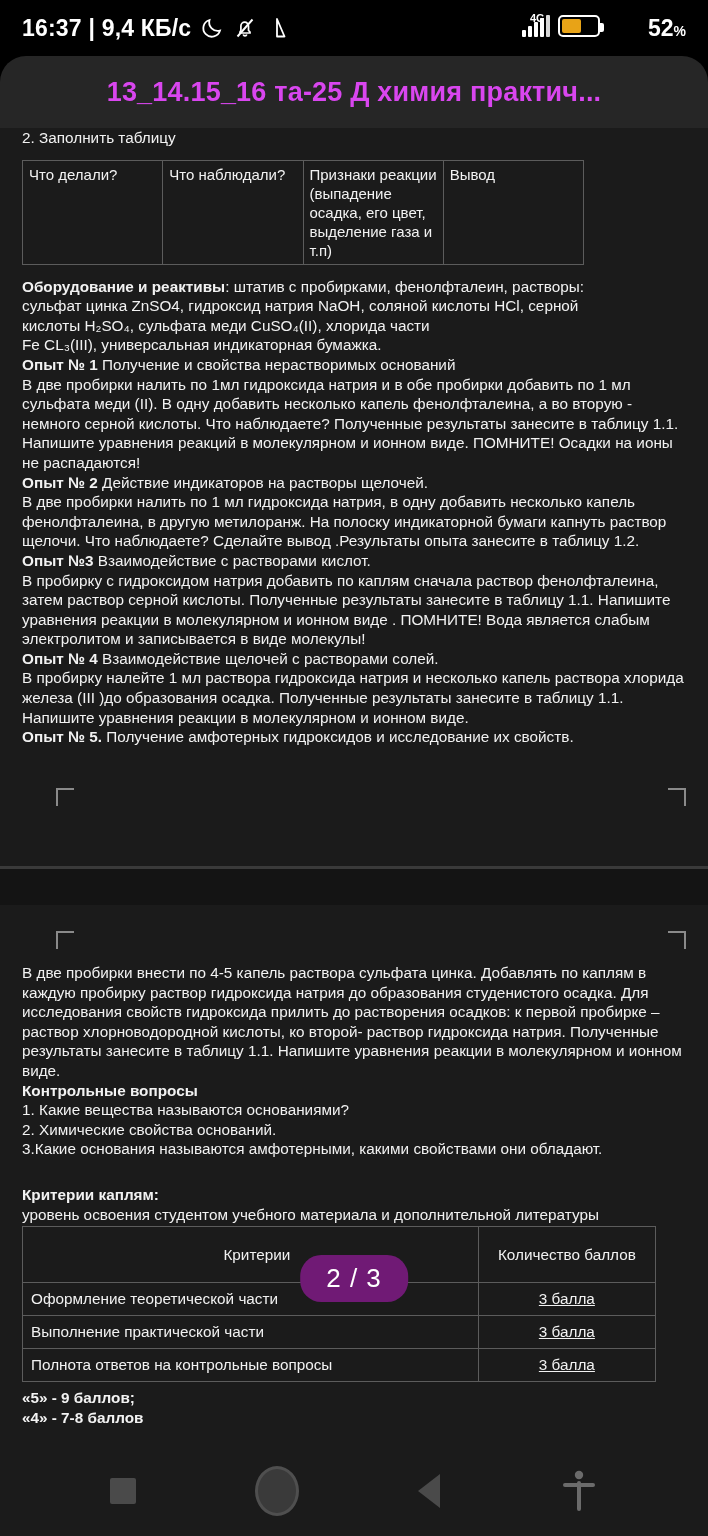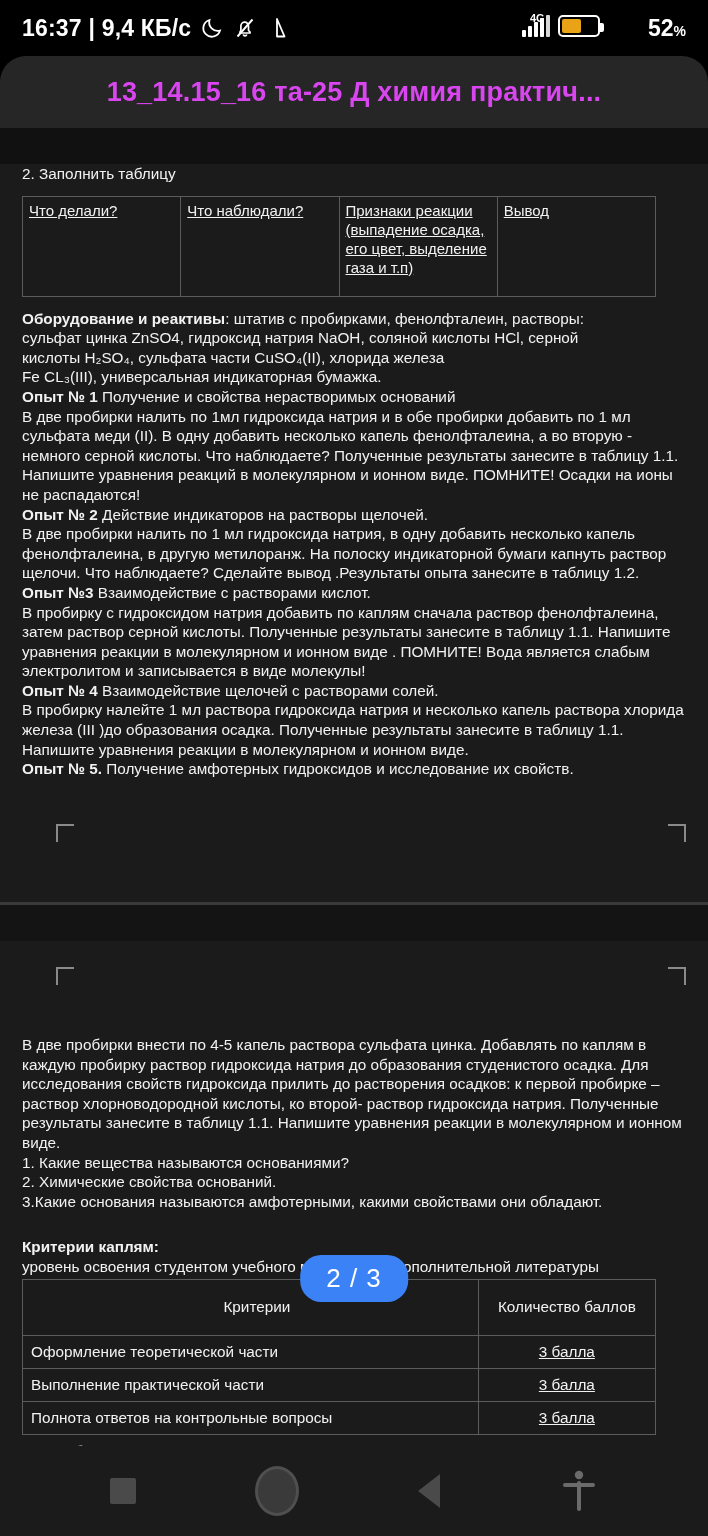--- a/index.html
+++ b/index.html
@@ -57,47 +57,46 @@
   .page-body{ padding:0 22px; }
   .page-sep{ width:708px; height:3px; background:#3a3a3a; }
   .page-gap{ width:708px; height:36px; background:#141414; }
 
   
   .cmark{ position:absolute; width:18px; height:18px; }
   .cmark.tl{ border-left:2px solid #8a8a8a; border-top:2px solid #8a8a8a; }
   .cmark.tr{ border-right:2px solid #8a8a8a; border-top:2px solid #8a8a8a; }
 
   
-  .doc{ color:#f2f2f2; font-size:15.3px; line-height:19.6px;margin-top:36px; }
+  .doc{ color:#f2f2f2; font-size:15.3px; line-height:19.6px; }
   .doc p{ margin:0; }
   .b{ font-weight:700; }
   .partial-top{ margin-top:-10px; }
 
   
   table.doc-table{
-    border-collapse:collapse; width:634px; margin:12px 0 12px 0;
+    border-collapse:collapse; width:562px; margin:12px 0 12px 0;
     table-layout:fixed;
-    text-decoration:underline;
   }
   table.doc-table td, table.doc-table th{
     border:1px solid #5c5c5c; color:#f2f2f2; font-size:15px; line-height:19px;
     vertical-align:top; padding:4px 6px; font-weight:400; text-align:left;
   }
   table.crit{ width:634px; border-collapse:collapse; table-layout:fixed; margin:2px 0 6px 0; }
   table.crit td, table.crit th{
     border:1px solid #5c5c5c; color:#f2f2f2; font-size:15.3px; line-height:20px;
     padding:6px 8px; font-weight:400;
   }
   table.crit th{ text-align:center; font-weight:400; }
   table.crit td.num{ text-align:center;text-decoration:underline; }
 
   
   .page-pill{
     position:absolute; left:50%; transform:translateX(-50%);
-    top:1255px; background:#3b82f6; color:#fff;
+    top:1255px; background:#701a75; color:#fff;
     font-size:26px; font-weight:400; letter-spacing:1px;
     padding:8px 26px; border-radius:21px; z-index:6;
   }
 
   
   .navbar{
     position:absolute; bottom:0; left:0; width:708px; height:90px;
     background:#1b1b1b; display:flex; align-items:center;
     justify-content:space-around; padding:0 50px;
   }
@@ -169,21 +168,21 @@
             <td style="width:25%; height:100px;">Что делали?</td>
             <td style="width:25%;">Что наблюдали?</td>
             <td style="width:25%;">Признаки реакции (выпадение осадка, его цвет, выделение газа и т.п)</td>
             <td style="width:25%;">Вывод</td>
           </tr>
         </tbody>
           </table>
 
         <p><span class="b">Оборудование и реактивы</span><span>: штатив с пробирками, фенолфталеин,  растворы:</span></p>
         <p>сульфат цинка ZnSO4, гидроксид  натрия NaOH, соляной  кислоты HCl, серной</p>
-        <p>кислоты H₂SO₄, сульфата части CuSO₄(ІІ), хлорида железа</p>
+        <p>кислоты H₂SO₄, сульфата меди CuSO₄(ІІ), хлорида части</p>
         <p>Fe CL₃(ІІІ), универсальная индикаторная бумажка.</p>
 
         <p><span class="b">Опыт № 1</span><span> Получение и свойства нерастворимых оснований</span></p>
         <p>В две пробирки налить по 1мл гидроксида натрия и в обе пробирки добавить по 1 мл сульфата меди (ІІ). В одну добавить несколько капель фенолфталеина, а во вторую -  немного серной кислоты. Что наблюдаете? Полученные результаты занесите в таблицу 1.1. Напишите уравнения реакций в молекулярном  и ионном виде. ПОМНИТЕ! Осадки на ионы не распадаются!</p>
 
         <p><span class="b">Опыт № 2</span><span> Действие индикаторов на растворы щелочей.</span></p>
         <p>В две пробирки налить по 1 мл гидроксида натрия, в одну добавить несколько капель фенолфталеина, в другую метилоранж.  На полоску индикаторной бумаги капнуть раствор щелочи. Что наблюдаете? Сделайте вывод .Результаты опыта занесите в таблицу 1.2.</p>
 
         <p><span class="b">Опыт №3</span><span>  Взаимодействие с растворами кислот.</span></p>
         <p>В пробирку с гидроксидом натрия  добавить по каплям сначала раствор фенолфталеина, затем раствор серной кислоты.  Полученные результаты занесите в таблицу 1.1. Напишите уравнения реакции в молекулярном  и ионном виде . ПОМНИТЕ! Вода является слабым  электролитом и записывается в виде молекулы!</p>
@@ -196,20 +195,21 @@
     </div>
 
     <div class="page-sep"></div>
     <div class="page-gap"></div>
 
     <div class="page" style="min-height:620px; padding-top:58px;">
       <div class="cmark tl" style="left:56px; top:26px;"></div>
       <div class="cmark tr" style="right:22px; top:26px;"></div>
       <div class="page-body doc">
         <p> В две пробирки внести по 4-5 капель раствора сульфата цинка. Добавлять по каплям в каждую пробирку раствор гидроксида натрия до образования студенистого осадка. Для исследования свойств гидроксида прилить до растворения осадков: к первой пробирке – раствор хлорноводородной кислоты, ко второй- раствор гидроксида натрия. Полученные результаты занесите в таблицу 1.1. Напишите уравнения реакции в молекулярном и ионном виде.</p>
+        <p class="b">Контрольные вопросы</p>
         <p>1. Какие вещества называются основаниями?</p>
         <p>2. Химические свойства оснований.</p>
         <p>3.Какие основания называются амфотерными, какими свойствами они обладают.</p>
 
         <p style="height:26px;"></p>
 
         <p class="b">Критерии каплям:</p>
         <p>уровень освоения студентом учебного материала и дополнительной литературы</p>
 
         <table class="crit">

